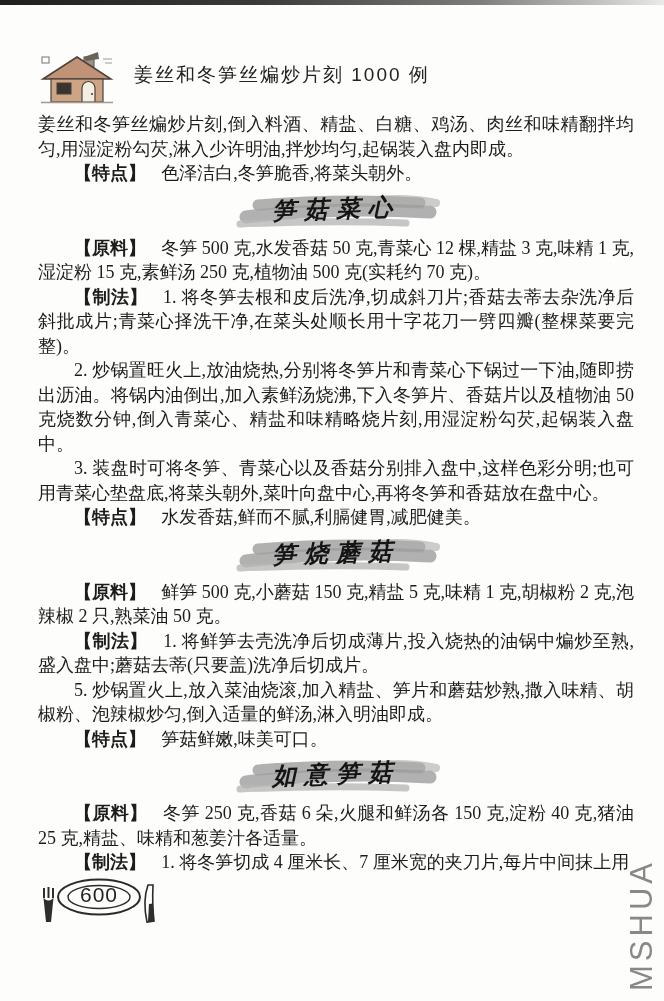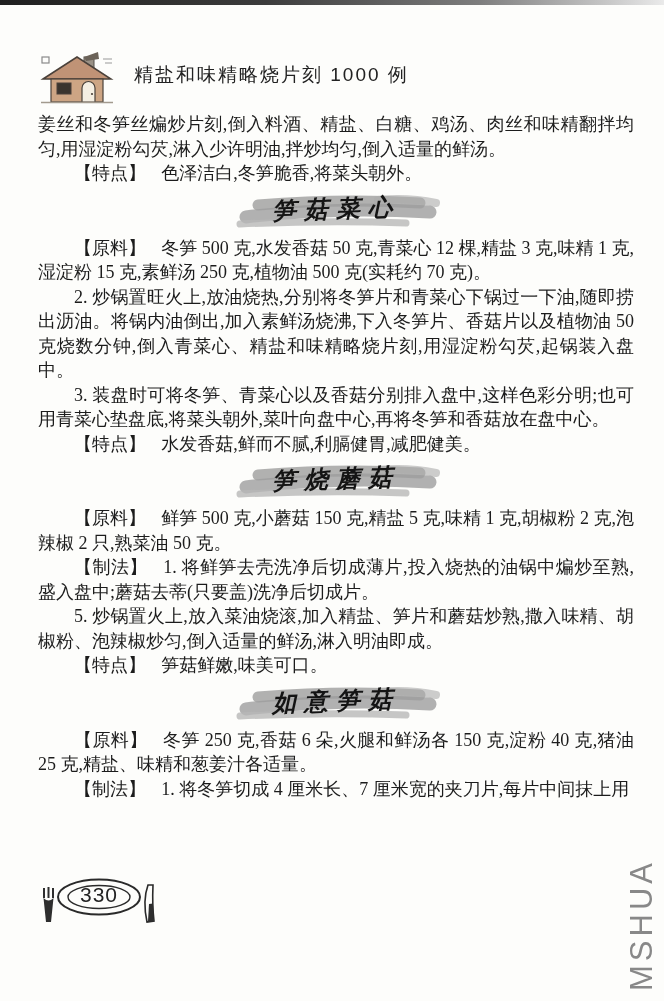--- a/index.html
+++ b/index.html
@@ -25,21 +25,21 @@
     font-size:19px;letter-spacing:2px;color:#222;
     padding-bottom:4px;
   }
   .content{
     position:absolute;top:112px;left:38px;width:596px;
     font-size:18px;line-height:24.5px;
     text-align:justify;text-justify:inter-ideograph;
   }
   p.para{margin:0;}
   p.indent{text-indent:2em;}
-  .lbl{font-weight:normal;margin-right:0.85em;}
+  .lbl{font-weight:bold;margin-right:0.85em;}
   .section-heading{
     position:relative;width:216px;height:40px;margin:5px auto 5px;
   }
   .section-heading svg{position:absolute;inset:0;}
   .heading-text{
     position:relative;z-index:1;display:block;text-align:center;
     line-height:36px;font-size:24px;font-weight:bold;font-style:italic;
     letter-spacing:8px;color:#141414;transform:rotate(-2deg);
     font-family:"Liberation Serif","DejaVu Serif",serif;
   }
@@ -70,40 +70,41 @@
     <path d="M63 9 h9 M65 13 h7" stroke="#9a9a9a" stroke-width="1.2" fill="none"></path>
     <rect x="44" y="7" width="10" height="15" fill="#9a9287" stroke="#55504a" stroke-width="1"></rect>
     <path d="M44 7 l14 -5 l1 7 l-13 2 z" fill="#6b6258"></path>
     <polygon points="3,29 37,7 71,29" fill="#c09376" stroke="#4a413a" stroke-width="1.5"></polygon>
     <rect x="11" y="29" width="52" height="23" fill="#cda584" stroke="#4a413a" stroke-width="1.2"></rect>
     <rect x="17" y="33" width="14" height="11" fill="#3a342e" stroke="#4a413a" stroke-width="1"></rect>
     <path d="M42 52 v-14 a6.5 6.5 0 0 1 13 0 v14 z" fill="#f4eee2" stroke="#4a413a" stroke-width="1.2"></path>
     <circle cx="52" cy="44" r="1.1" fill="#4a413a"></circle>
     <path d="M1 52.5 h72" stroke="#a29a8e" stroke-width="1.4"></path>
   </svg>
-  <div class="page-title">精盐和味精略烧片刻 1000 例</div>
+  <div class="page-title">姜丝和冬笋丝煸炒片刻 1000 例</div>
 </div>
 
 <div class="content">
 
-  <p class="para"><span>姜丝和冬笋丝煸炒片刻,倒入料酒、精盐、白糖、鸡汤、肉丝和味精翻拌均匀,用湿淀粉勾芡,淋入少许明油,拌炒均匀,倒入适量的鲜汤。</span></p>
+  <p class="para"><span>姜丝和冬笋丝煸炒片刻,倒入料酒、精盐、白糖、鸡汤、肉丝和味精翻拌均匀,用湿淀粉勾芡,淋入少许明油,拌炒均匀,起锅装入盘内即成。</span></p>
 
   <p class="para indent"><span class="lbl">【特点】</span><span>色泽洁白,冬笋脆香,将菜头朝外。</span></p>
 
   <div class="section-heading">
     <svg viewBox="0 0 216 40">
       <path d="M18 26 Q108 15 202 21" stroke="#a8a8a8" stroke-width="13" fill="none" stroke-linecap="round" opacity="0.9"></path>
       <path d="M30 14 Q115 7 192 12" stroke="#9d9d9d" stroke-width="11" fill="none" stroke-linecap="round" opacity="0.8"></path>
       <path d="M12 33 Q100 29 178 32" stroke="#b8b8b8" stroke-width="7" fill="none" stroke-linecap="round" opacity="0.8"></path>
       <path d="M150 9 Q180 6 208 12" stroke="#ababab" stroke-width="8" fill="none" stroke-linecap="round" opacity="0.6"></path>
     </svg>
     <span class="heading-text">笋菇菜心</span>
   </div>
 
   <p class="para indent"><span class="lbl">【原料】</span><span>冬笋 500 克,水发香菇 50 克,青菜心 12 棵,精盐 3 克,味精 1 克,湿淀粉 15 克,素鲜汤 250 克,植物油 500 克(实耗约 70 克)。</span></p>
+  <p class="para indent"><span class="lbl">【制法】</span><span>1. 将冬笋去根和皮后洗净,切成斜刀片;香菇去蒂去杂洗净后斜批成片;青菜心择洗干净,在菜头处顺长用十字花刀一劈四瓣(整棵菜要完整)。</span></p>
   <p class="para indent"><span>2. 炒锅置旺火上,放油烧热,分别将冬笋片和青菜心下锅过一下油,随即捞出沥油。将锅内油倒出,加入素鲜汤烧沸,下入冬笋片、香菇片以及植物油 50 克烧数分钟,倒入青菜心、精盐和味精略烧片刻,用湿淀粉勾芡,起锅装入盘中。</span></p>
   <p class="para indent"><span>3. 装盘时可将冬笋、青菜心以及香菇分别排入盘中,这样色彩分明;也可用青菜心垫盘底,将菜头朝外,菜叶向盘中心,再将冬笋和香菇放在盘中心。</span></p>
   <p class="para indent"><span class="lbl">【特点】</span><span>水发香菇,鲜而不腻,利膈健胃,减肥健美。</span></p>
 
   <div class="section-heading">
     <svg viewBox="0 0 216 40">
       <path d="M18 26 Q108 15 202 21" stroke="#a8a8a8" stroke-width="13" fill="none" stroke-linecap="round" opacity="0.9"></path>
       <path d="M30 14 Q115 7 192 12" stroke="#9d9d9d" stroke-width="11" fill="none" stroke-linecap="round" opacity="0.8"></path>
       <path d="M12 33 Q100 29 178 32" stroke="#b8b8b8" stroke-width="7" fill="none" stroke-linecap="round" opacity="0.8"></path>
       <path d="M150 9 Q180 6 208 12" stroke="#ababab" stroke-width="8" fill="none" stroke-linecap="round" opacity="0.6"></path>
@@ -133,16 +134,16 @@
 
 <div class="footer-badge">
   <svg viewBox="0 0 126 50">
     <path d="M8 12 L8 22 M12.5 11 L12.5 22 M17 12 L17 22" stroke="#2e2e2e" stroke-width="2" fill="none"></path>
     <path d="M7.5 22 Q12.5 27 17.5 22 L15 46 L10 46 Z" fill="#2e2e2e"></path>
     <ellipse cx="63" cy="21" rx="41" ry="17.5" fill="#fdfdfb" stroke="#2a2a2a" stroke-width="2"></ellipse>
     <ellipse cx="63" cy="21" rx="31" ry="11.5" fill="none" stroke="#2a2a2a" stroke-width="1.4"></ellipse>
     <path d="M112 9 C108 20 108 32 111 46 L118 45 C116.5 32 116.5 20 117 9 Z" fill="#fdfdfb" stroke="#2a2a2a" stroke-width="1.6"></path>
     <path d="M113 28 L117 27.5 L117.5 45 L112 45.5 Z" fill="#2e2e2e"></path>
   </svg>
-  <div class="page-number">330</div>
+  <div class="page-number">600</div>
 </div>
 
 <div class="watermark">MSHUA</div>
 
 </body></html>

